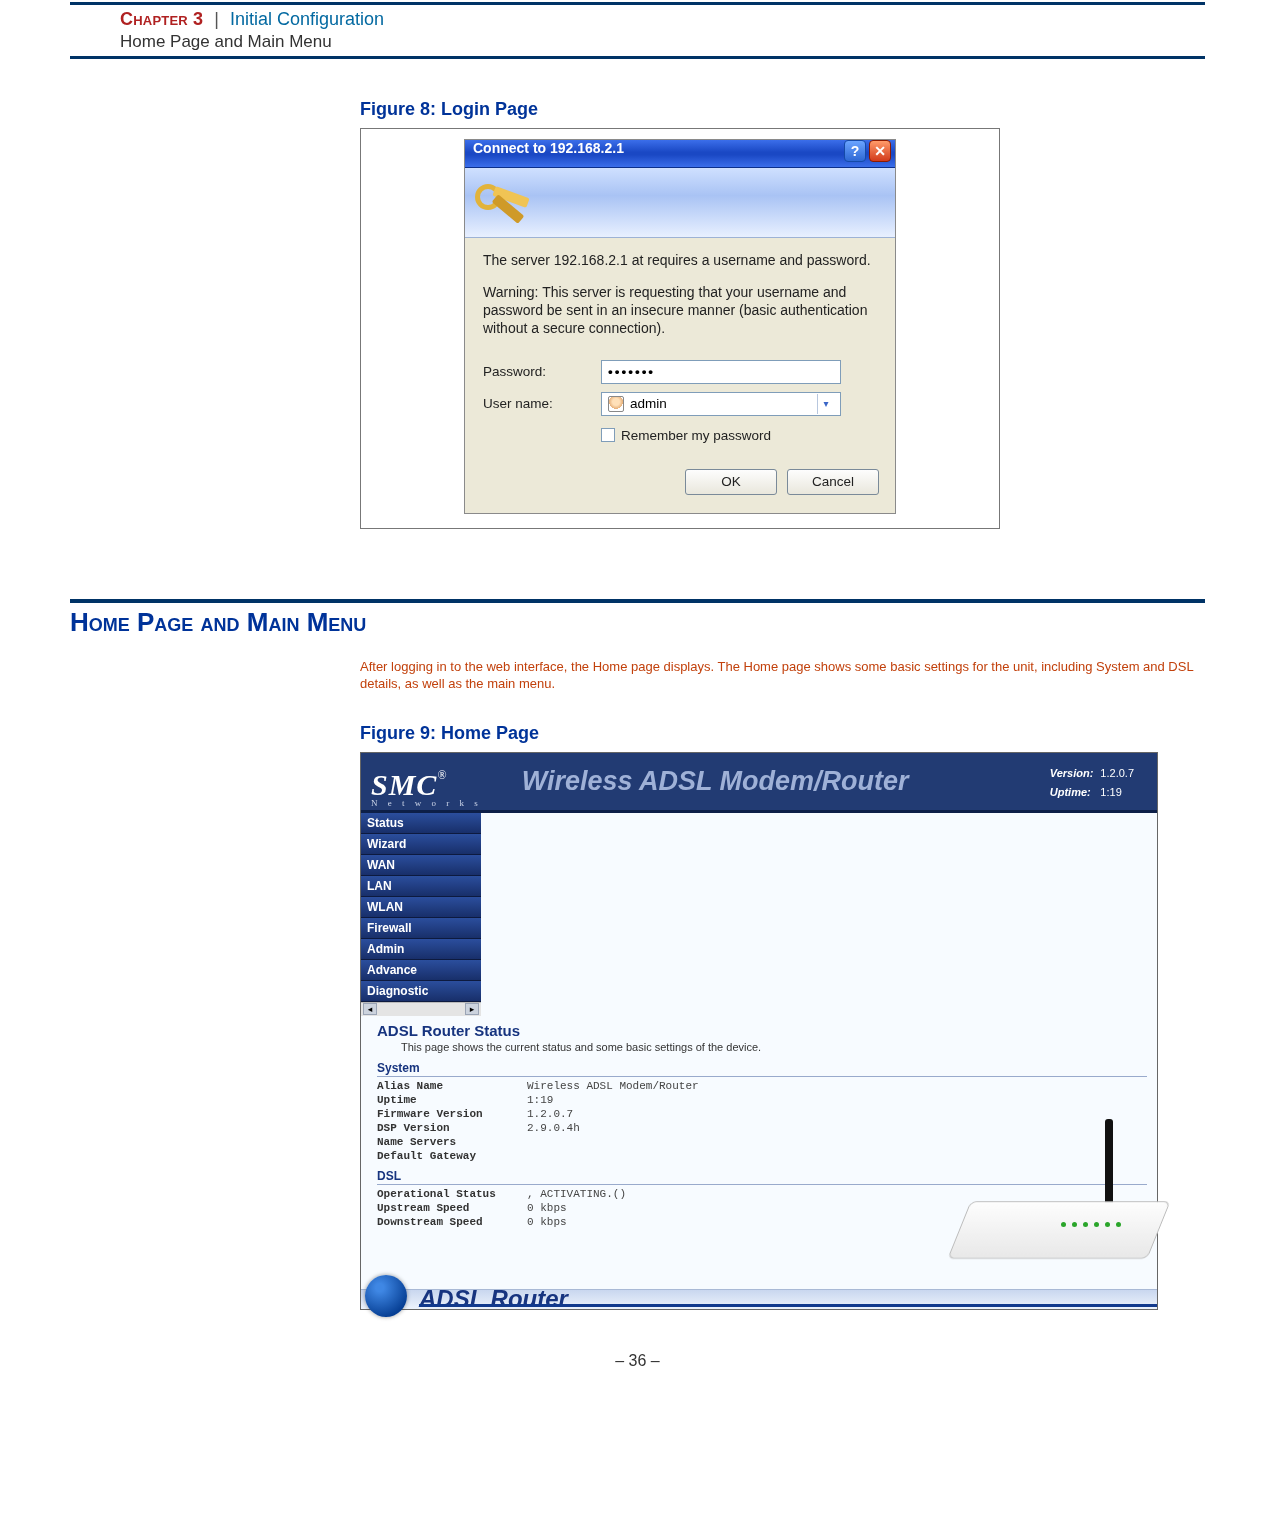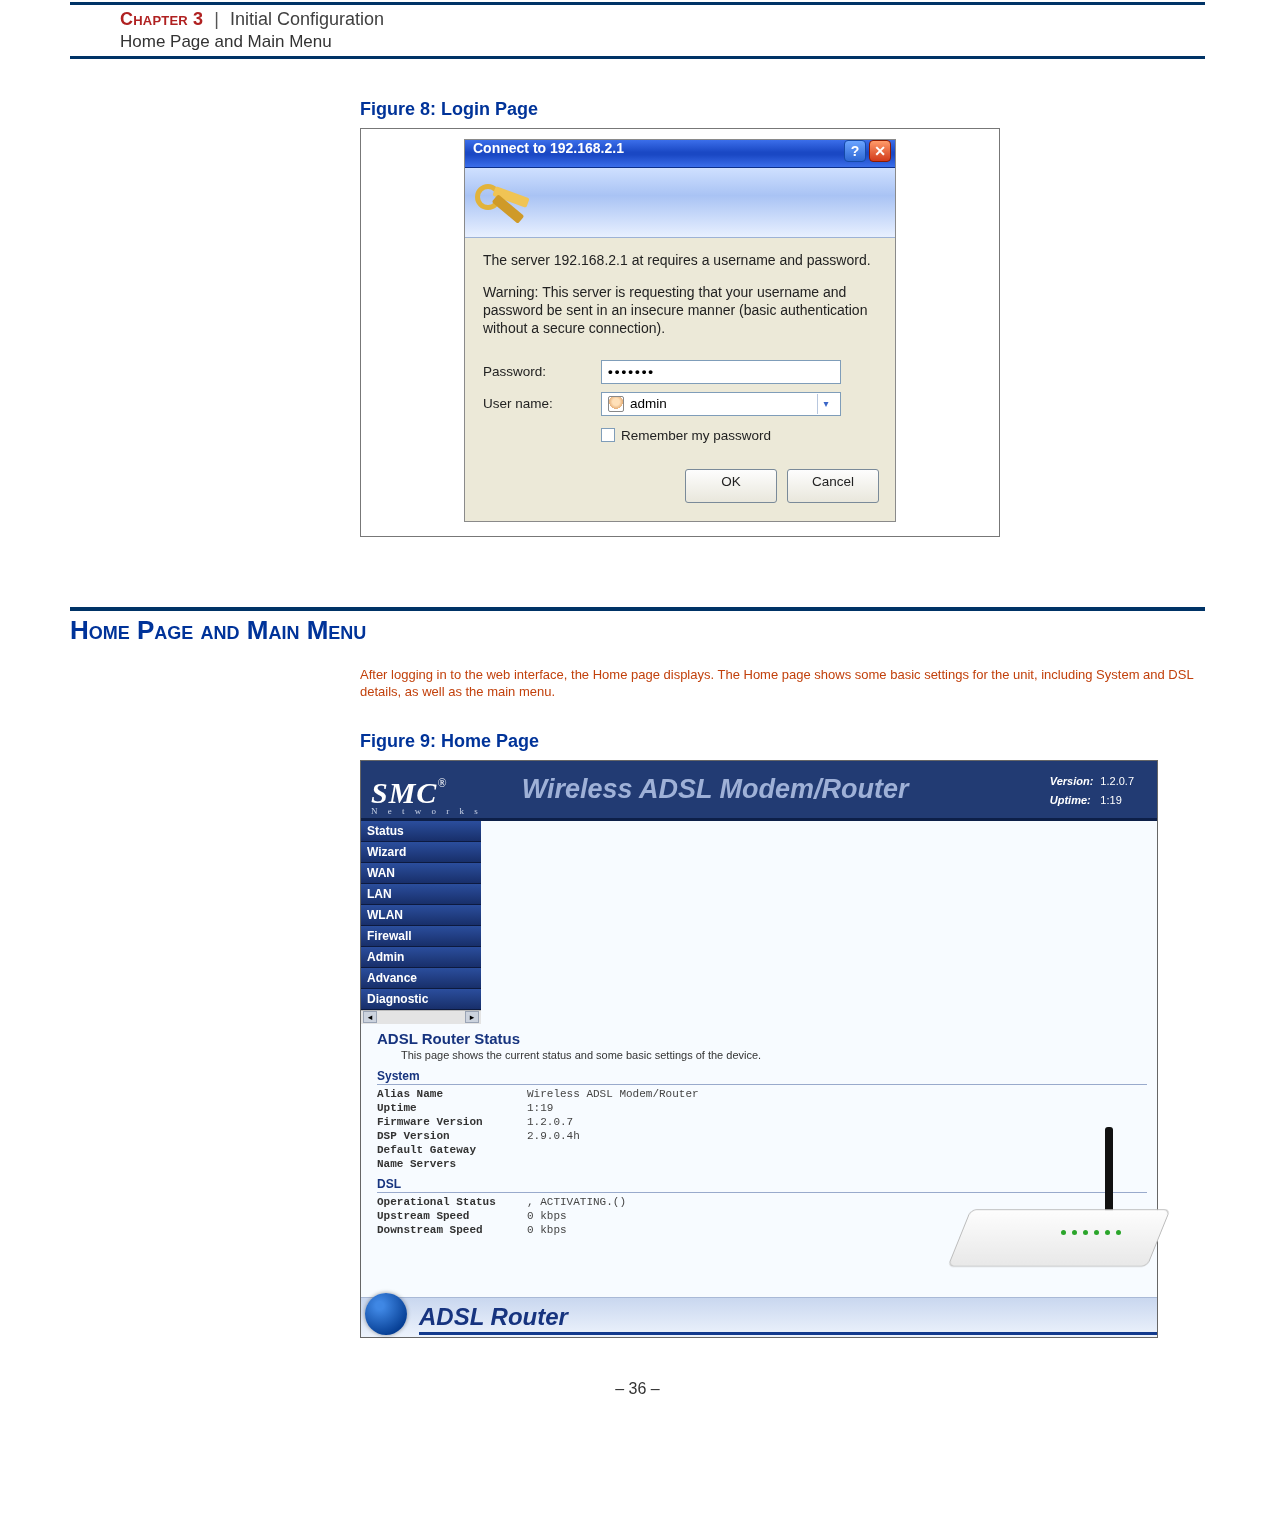--- a/index.html
+++ b/index.html
@@ -14,21 +14,21 @@
     margin: 0 auto;
     position: relative;
     padding-bottom: 60px;
   }
   
   .hdr-line-top { height: 3px; background: #003366; margin: 2px 70px 0 70px; }
   .hdr-block { margin: 0 70px 2px 70px; padding: 4px 0 2px 50px; }
   .hdr-row1 { font-size: 18px; }
   .hdr-row1 .chap { color: #b02121; font-weight: bold; font-variant: small-caps; letter-spacing: .2px; }
   .hdr-row1 .sep  { margin: 0 6px; color: #555; }
-  .hdr-row1 .title { color: #404040; }
+  .hdr-row1 .title { color: #0369a1; }
   .hdr-row2 { font-size: 17px; color: #333; margin-top: 2px; }
   .hdr-line-bot { height: 3px; background: #003366; margin: 0 70px 0 70px; }
 
   .content { margin: 40px 70px 0 70px; }
 
   .fig-cap { color: #003399; font-weight: bold; font-size: 18px; margin: 30px 0 8px 290px; }
 
   
   .fig8 {
     margin-left: 290px;
@@ -90,21 +90,21 @@
   .combo .pic { width:16px; height:16px; border:1px solid #888; margin-right:6px;
                 background: radial-gradient(circle at 50% 35%, #ffe0b8 30%, #e6b07a 60%, transparent 61%); border-radius:2px; }
   .combo .arrow { margin-left:auto; width:17px; height:20px; border-left:1px solid #b8c7de;
                   display:flex; align-items:center; justify-content:center; color:#3a66c7; font-size:10px; }
   .txt .dots { letter-spacing: 2px; font-weight: bold; }
   .remember { display:flex; align-items:center; padding: 8px 18px 2px 136px; font-family:Tahoma,sans-serif; font-size:13.5px; color:#222; }
   .remember .cb { width:14px; height:14px; border:1px solid #7f9db9; background:#fff; margin-right:6px; }
 
   .dlg-btns { display:flex; justify-content:flex-end; gap:10px; padding: 24px 16px 6px 16px; }
   .xp-btn {
-    width: 92px; height: 34px; text-align:center; line-height:24px;
+    width: 92px; height: 26px; text-align:center; line-height:24px;
     background: linear-gradient(#fdfdfd,#e9e7dc);
     border:1px solid #7a8a99; border-radius:3px;
     font-family: Tahoma, sans-serif; font-size:13.5px; color:#222;
   }
 
   
   .sect-rule { height:4px; background:#003366; margin: 70px 0 4px 0; }
   .sect-h { color:#003399; font-size: 26px; font-variant: small-caps; font-weight:bold; margin:0 0 20px 0; }
   .intro { font-size: 13px; color:#c2410c; line-height:1.35; margin:0 0 20px 290px; }
 
@@ -141,21 +141,21 @@
   .rc-row .k { width:150px; font-weight:bold; color:#333; }
   .rc-row .v { color:#444; }
 
   .device { position:absolute; right:-2px; bottom:10px; width:220px; height:160px; pointer-events:none; }
   .antenna { position:absolute; right:46px; top:0; width:8px; height:96px; background:#111; border-radius:3px; }
   .box { position:absolute; right:0; bottom:20px; width:200px; height:58px; background:linear-gradient(#fdfdfd,#e8e8e8); transform:skewX(-22deg) rotateX(8deg); border:1px solid #bbb; border-radius:6px; }
   .leds { position:absolute; right:38px; bottom:52px; display:flex; gap:6px; }
   .leds i { width:5px; height:5px; background:#2aa52a; border-radius:50%; display:block; }
 
   .footer-band {
-    height:40px;
+    height:20px;
     color:#17347f; font-size:24px; font-style:italic; font-weight:bold;
     display:flex; align-items:center;
     position:relative;
     background: linear-gradient(#c9d7ef,#edf3fc);
     border-top:1px solid #a9b9d6;
   }
   .globe { width:42px; height:42px; margin:-6px 12px 0 4px;
            background: radial-gradient(circle at 35% 30%, #3f87e4 10%, #063e93 75%);
            border-radius:50%; box-shadow:0 0 4px rgba(0,0,0,.4); }
   .footer-under { position:absolute; left:58px; right:0; bottom:2px; height:3px; background:#123a8d; }
@@ -291,25 +291,25 @@
               </div>
               <div class="rc-row">
                 <div class="k">Firmware Version</div>
                 <div class="v">1.2.0.7</div>
               </div>
               <div class="rc-row">
                 <div class="k">DSP Version</div>
                 <div class="v">2.9.0.4h</div>
               </div>
               <div class="rc-row">
+                <div class="k">Name Servers</div>
+                <div class="v"></div>
+              </div>
+              <div class="rc-row">
                 <div class="k">Default Gateway</div>
-                <div class="v"></div>
-              </div>
-              <div class="rc-row">
-                <div class="k">Name Servers</div>
                 <div class="v"></div>
               </div>
             </div>
 
           <div class="rc-group">DSL</div>
           <div id="dsl-rows">
               <div class="rc-row">
                 <div class="k">Operational Status</div>
                 <div class="v">, ACTIVATING.()</div>
               </div>

